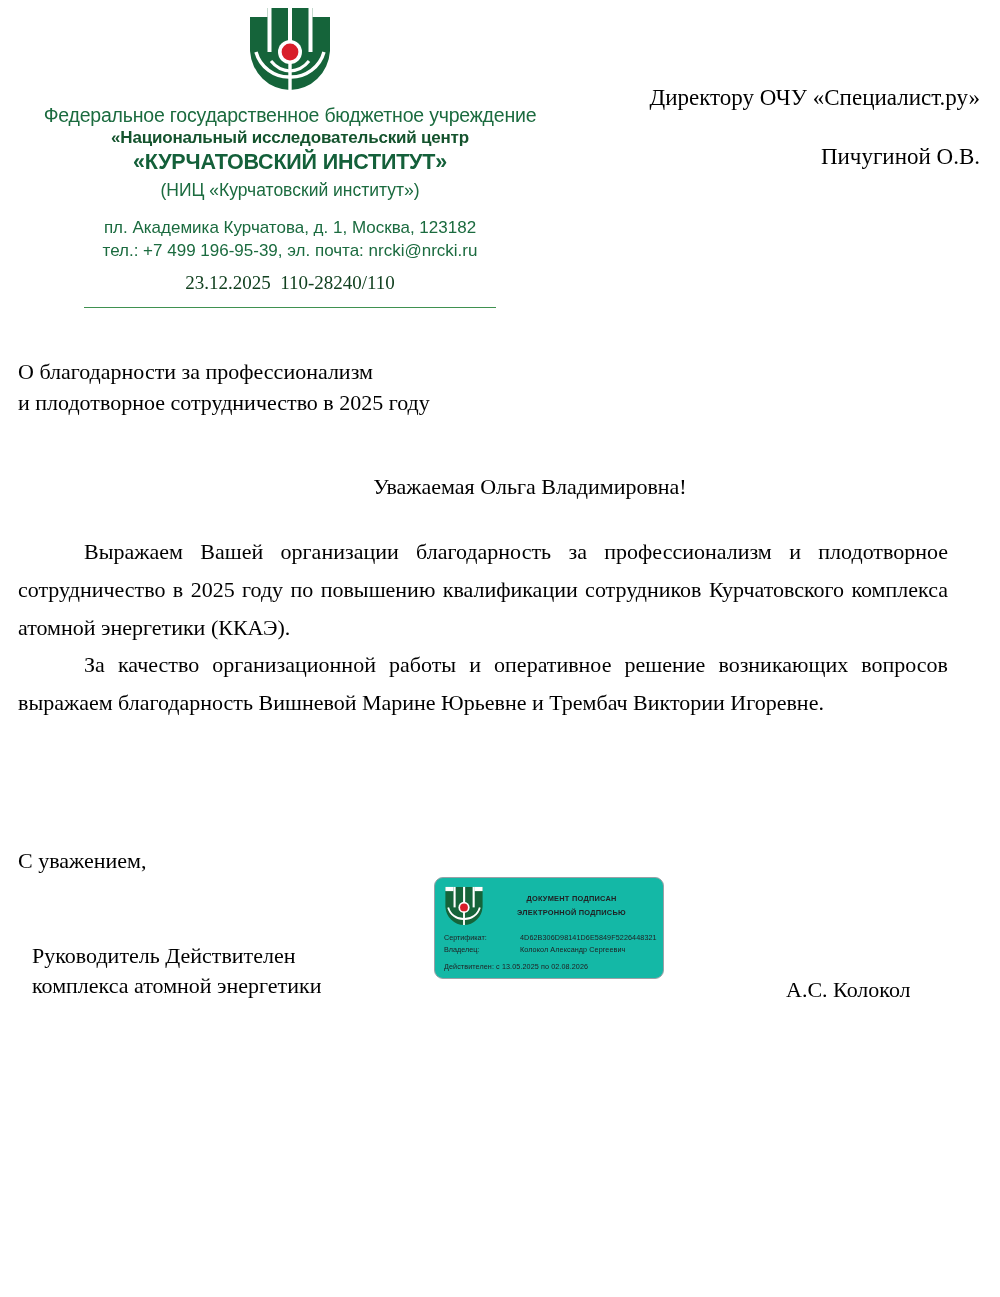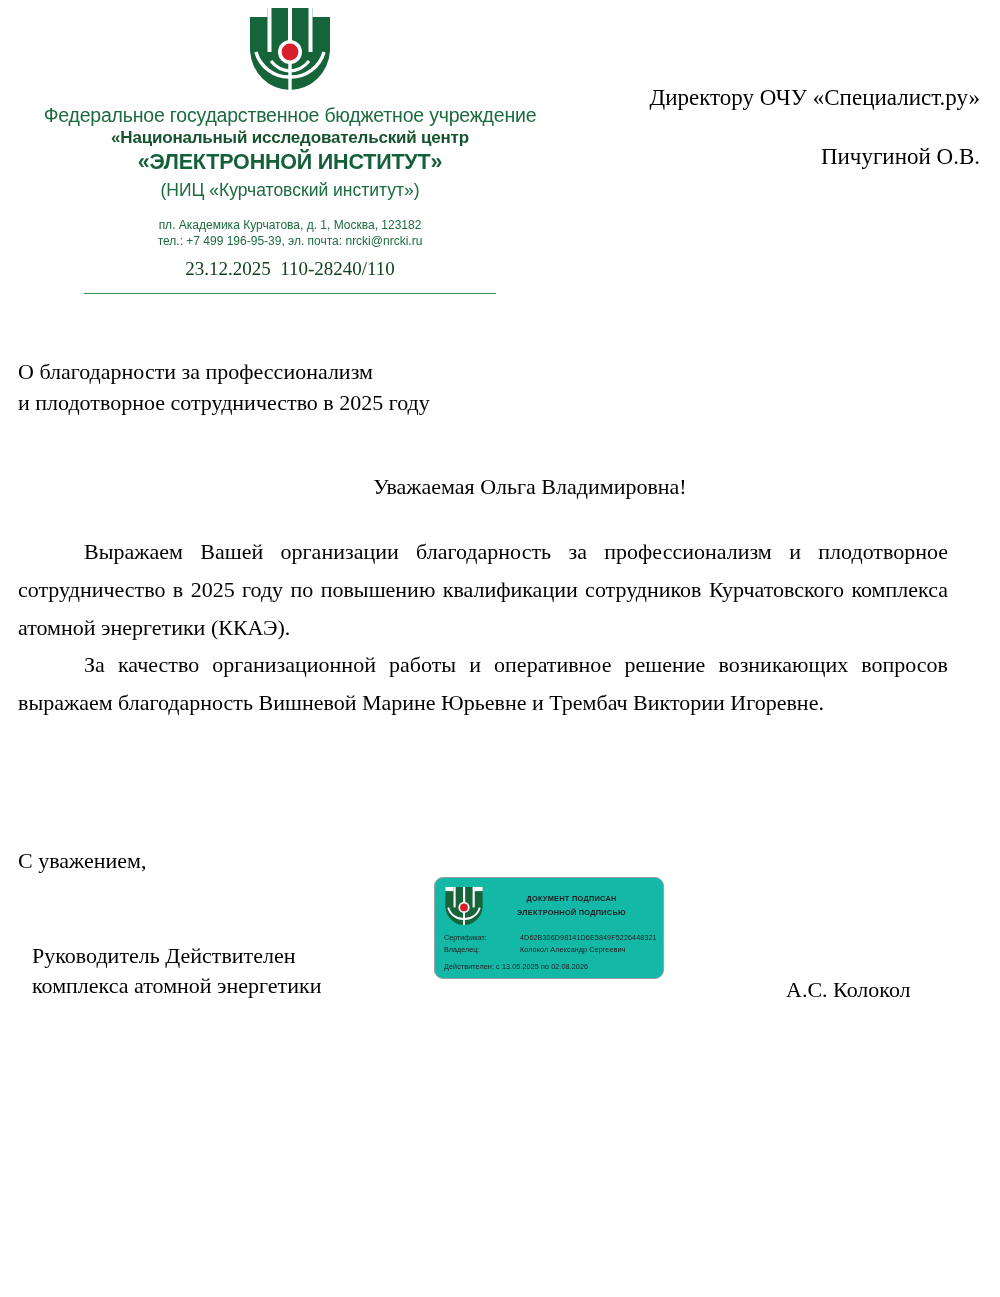--- a/index.html
+++ b/index.html
@@ -59,21 +59,21 @@
   }
   .org-short {
     font-family: "Liberation Sans", "DejaVu Sans", sans-serif;
     font-size: 17.5px;
     color: #1b6b3f;
     line-height: 1.5;
     white-space: nowrap;
   }
   .addr-line {
     font-family: "Liberation Sans", "DejaVu Sans", sans-serif;
-    font-size: 12px;
+    font-size: 17px;
     color: #1b6b3f;
     line-height: 1.35;
     white-space: nowrap;
   }
   #addr-block { margin-top: 13px; }
 
   #doc-ref {
     margin-top: 9px;
     font-family: "Liberation Serif", "DejaVu Serif", serif;
     font-size: 19px;
@@ -228,21 +228,21 @@
     <path d="M43 85 L43 47" stroke="#ffffff" stroke-width="3.4" fill="none"></path>
     <path d="M24 56 A26 26 0 0 0 43 66" fill="none" stroke="#ffffff" stroke-width="3"></path>
     <path d="M62 56 A26 26 0 0 1 43 66" fill="none" stroke="#ffffff" stroke-width="3"></path>
 
     <circle cx="43" cy="47" r="12" fill="#ffffff"></circle>
     <circle cx="43" cy="47" r="8.4" fill="#d81e2a"></circle>
   </svg>
 
   <div class="org-line1">Федеральное государственное бюджетное учреждение</div>
   <div class="org-line2">«Национальный исследовательский центр</div>
-  <div class="org-line3">«ЭЛЕКТРОННОЙ ИНСТИТУТ»</div>
+  <div class="org-line3">«КУРЧАТОВСКИЙ ИНСТИТУТ»</div>
   <div class="org-short">(НИЦ «Курчатовский институт»)</div>
 
   <div id="addr-block">
     <div class="addr-line">пл. Академика Курчатова, д. 1, Москва, 123182</div>
     <div class="addr-line">тел.: +7 499 196-95-39,  эл. почта: nrcki@nrcki.ru</div>
   </div>
 
   <div id="doc-ref">
     <span>23.12.2025</span>&nbsp;&nbsp;<span>110-28240/110</span>
   </div>

